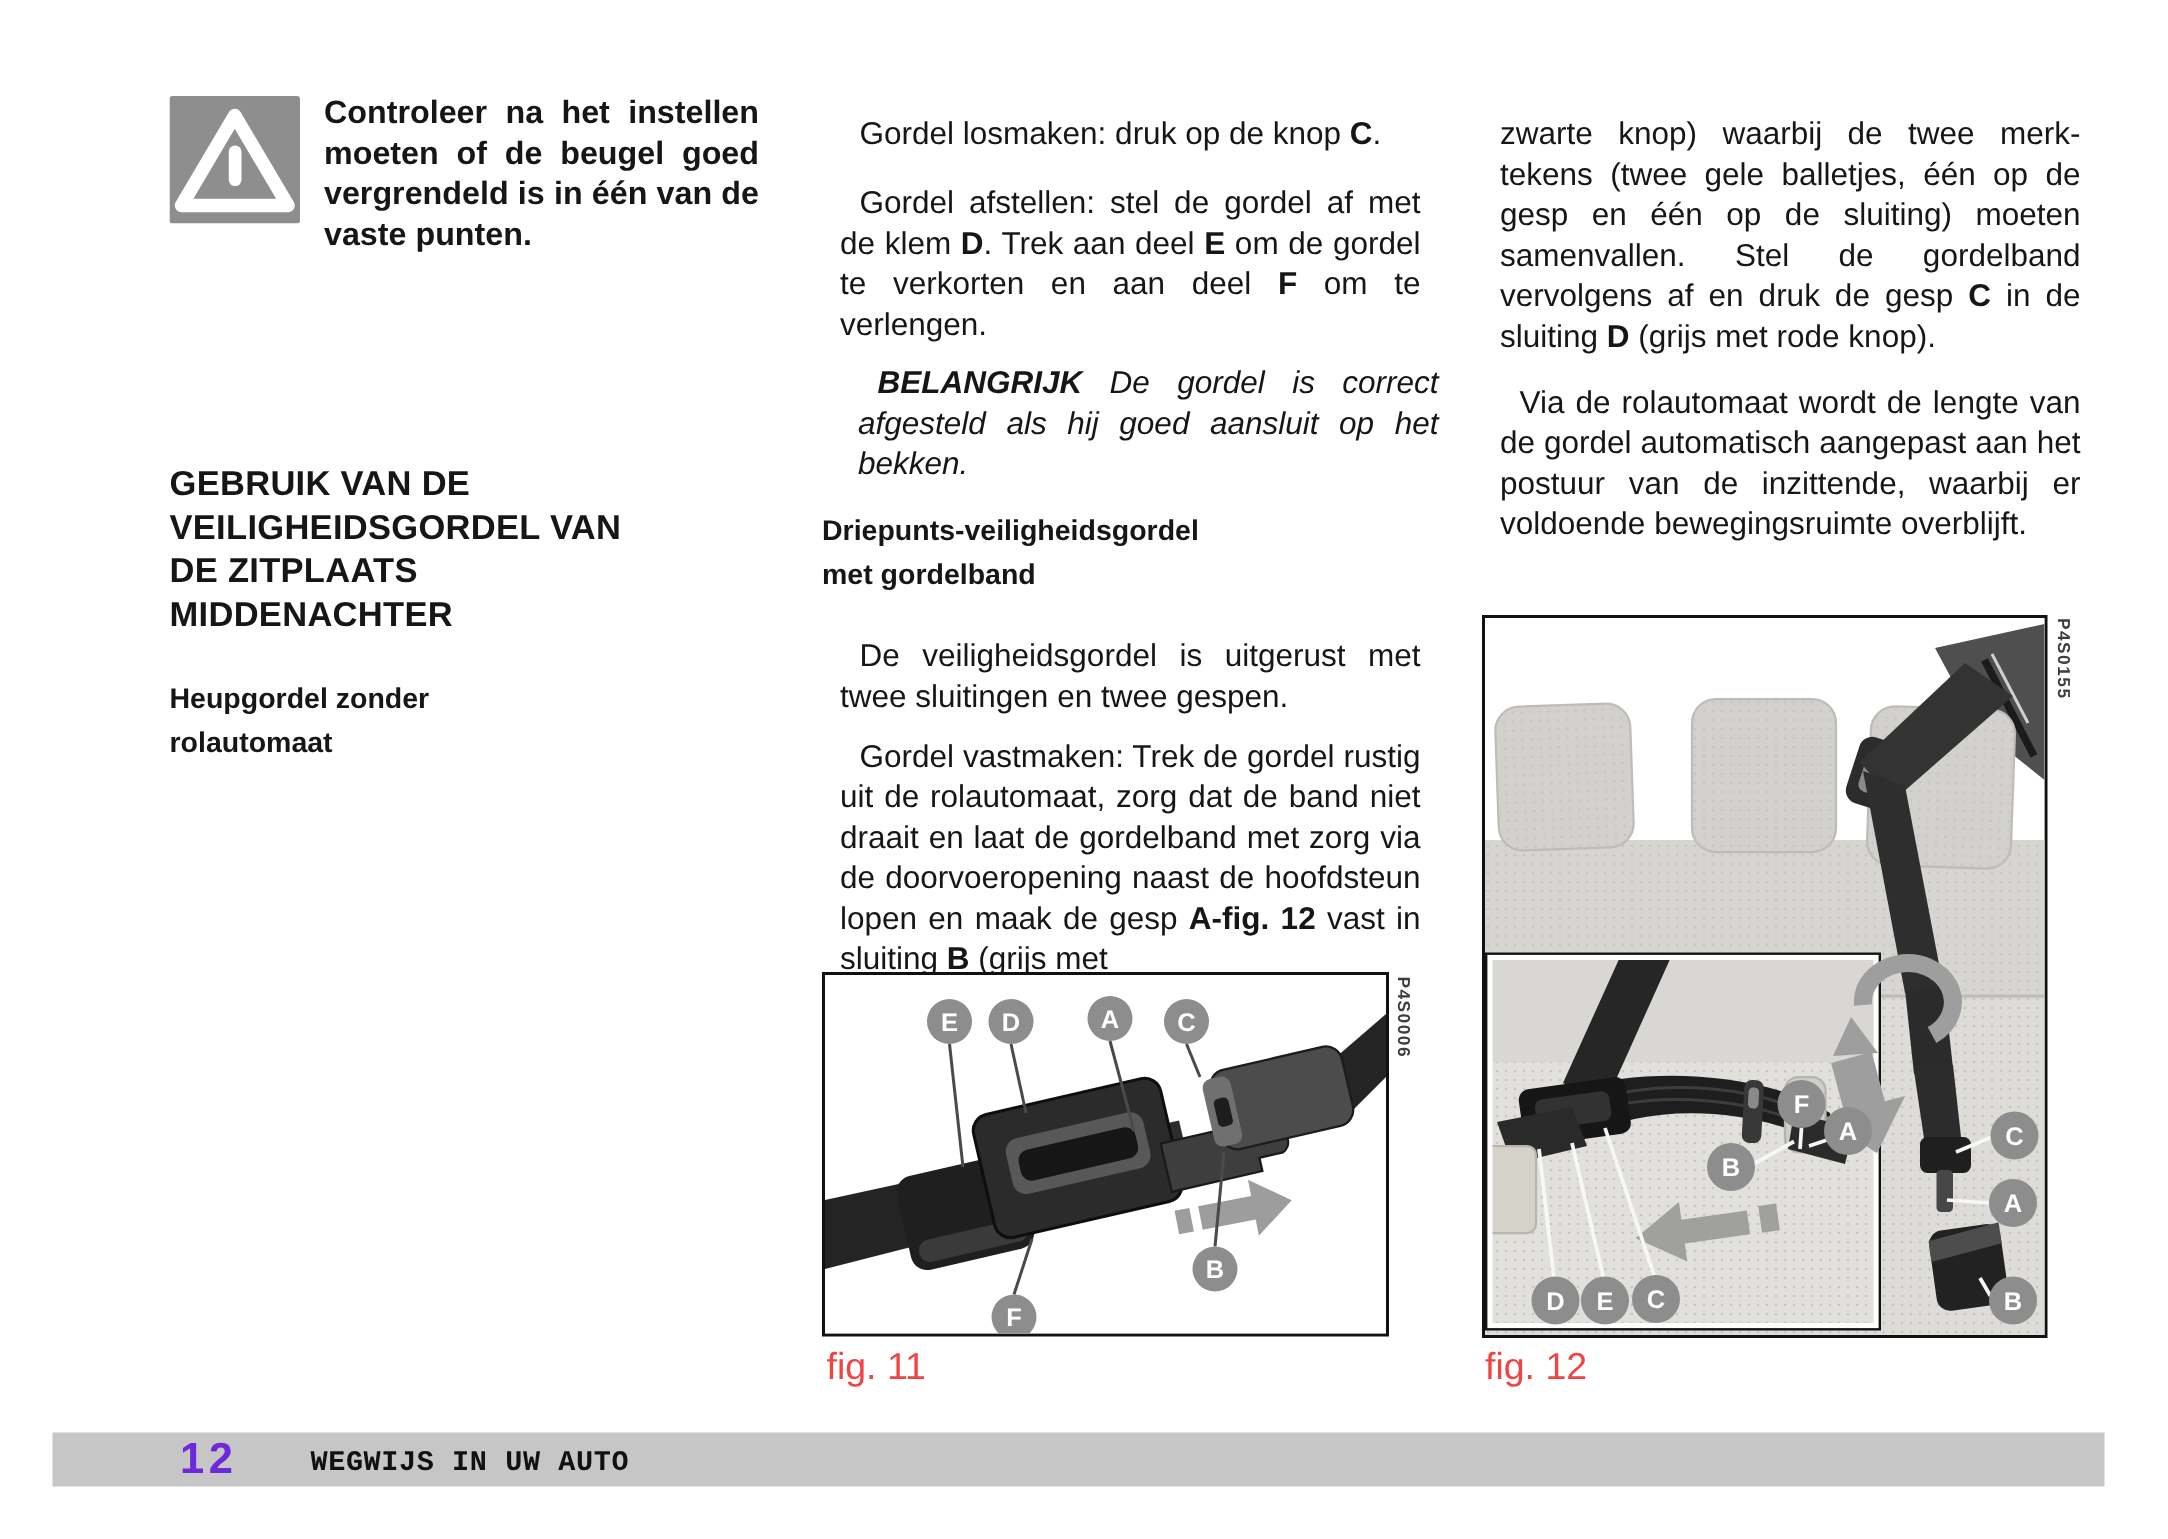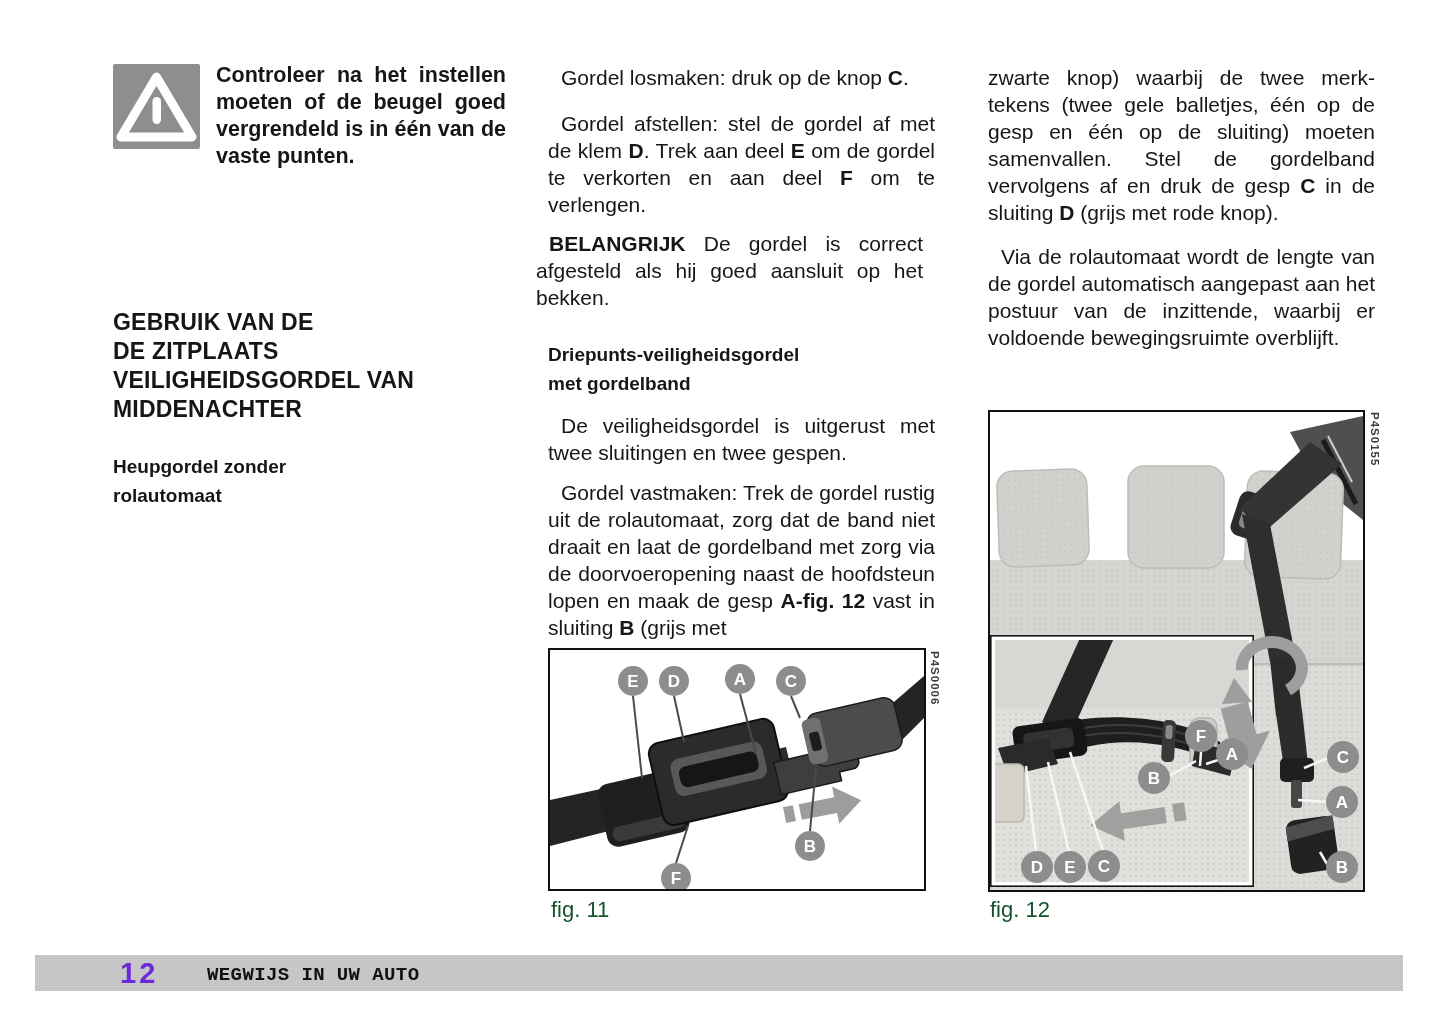--- a/index.html
+++ b/index.html
@@ -1,34 +1,34 @@
 <!DOCTYPE html>
 <html><head>
 <meta charset="utf-8">
 <style>
   html,body{margin:0;padding:0;background:#fff;}
   .page{position:relative;width:1445px;height:1026px;background:#ffffff;overflow:hidden;
         font-family:"Liberation Sans",sans-serif;color:#161616;}
   .abs{position:absolute;}
   .col{position:absolute;}
-  p.body{margin:0;font-size:21px;line-height:27px;text-align:justify;color:#161616;}
+  p.body{margin:12px;font-size:21px;line-height:27px;text-align:justify;color:#161616;}
   p.body.indent{text-indent:13px;}
   .b{font-weight:700;}
   
   .warn-wrap{position:absolute;left:113px;top:62px;width:393px;}
   .warn-icon{float:left;width:87px;height:85px;margin:2px 16px 6px 0;}
   .warn-text{margin:0;font-size:21.5px;line-height:27px;font-weight:700;text-align:justify;}
   
   .h-main{font-weight:700;font-size:23px;line-height:29px;letter-spacing:.2px;}
   .h-sub{font-weight:700;font-size:19px;line-height:29px;}
   
   .figframe{position:absolute;border:2px solid #111;background:#fff;box-sizing:border-box;}
   .figcode{position:absolute;writing-mode:vertical-rl;text-orientation:mixed;
            font-size:11.5px;font-weight:600;letter-spacing:1px;color:#3d3d3d;}
-  .figcap{position:absolute;font-size:22px;color:#14532d;}
+  .figcap{position:absolute;font-size:25px;color:#ef4444;}
   
   .footer{position:absolute;left:35px;top:955px;width:1368px;height:36px;background:#c6c6c6;}
   .footer .pagenum{position:absolute;left:85px;top:2px;font-size:29px;font-weight:700;letter-spacing:3px;color:#6d28d9;}
   .footer .ftitle{position:absolute;left:172px;top:9px;font-size:19px;font-weight:700;letter-spacing:.4px;color:#111;font-family:Liberation Mono, monospace;}
 </style>
 </head>
 <body>
 
 <div class="page">
 
@@ -38,34 +38,34 @@
         <rect x="0" y="0" width="87" height="85" rx="2" fill="#8e8e8e"></rect>
         <path d="M43.5 13 L79 73 L8 73 Z" fill="none" stroke="#ffffff" stroke-width="9" stroke-linejoin="round"></path>
         <rect x="39.5" y="33" width="8.5" height="27" rx="4.2" fill="#ffffff"></rect>
       </svg>
     </span>
     <p class="warn-text"><span>Controleer na het instellen moeten of de beugel goed vergrendeld is in één van de vaste punten.</span></p>
   </div>
 
   <div class="col" style="left:113px;top:308px;width:393px;">
     <div class="h-main">GEBRUIK VAN DE</div>
+    <div class="h-main">VEILIGHEIDSGORDEL VAN</div>
     <div class="h-main">DE ZITPLAATS</div>
-    <div class="h-main">VEILIGHEIDSGORDEL VAN</div>
     <div class="h-main">MIDDENACHTER</div>
   </div>
 
   <div class="col" style="left:113px;top:452px;width:393px;">
     <div class="h-sub">Heupgordel zonder</div>
     <div class="h-sub">rolautomaat</div>
   </div>
 
 
   <p class="body indent abs" style="left:548px;top:64px;width:387px;"><span>Gordel losmaken: druk op de knop </span><span class="b">C</span><span>.</span></p>
   <p class="body indent abs" style="left:548px;top:110px;width:387px;"><span>Gordel afstellen: stel de gordel af met de klem </span><span class="b">D</span><span>. Trek aan deel </span><span class="b">E</span><span> om de gordel te verkorten en aan deel </span><span class="b">F</span><span> om te verlengen.</span></p>
-  <p class="body indent abs" style="left:536px;top:230px;width:387px;"><span class="b">BELANGRIJK</span><span> De gordel is correct afgesteld als hij goed aansluit op het bekken.</span></p>
+  <p class="body indent abs" style="left:560px;top:230px;width:387px;font-style:italic;"><span class="b">BELANGRIJK</span><span> De gordel is correct afgesteld als hij goed aansluit op het bekken.</span></p>
 
   <div class="col" style="left:548px;top:340px;width:387px;">
     <div class="h-sub">Driepunts-veiligheidsgordel</div>
     <div class="h-sub">met gordelband</div>
   </div>
 
   <p class="body indent abs" style="left:548px;top:412px;width:387px;"><span>De veiligheidsgordel is uitgerust met twee sluitingen en twee gespen.</span></p>
   <p class="body indent abs" style="left:548px;top:479px;width:387px;"><span>Gordel vastmaken: Trek de gordel rustig uit de rolautomaat, zorg dat de band niet draait en laat de gordelband met zorg via de doorvoeropening naast de hoofdsteun lopen en maak de gesp </span><span class="b">A-fig. 12</span><span> vast in sluiting </span><span class="b">B</span><span> (grijs met</span></p>
 
   <div class="figframe" style="left:548px;top:648px;width:378px;height:243px;">

